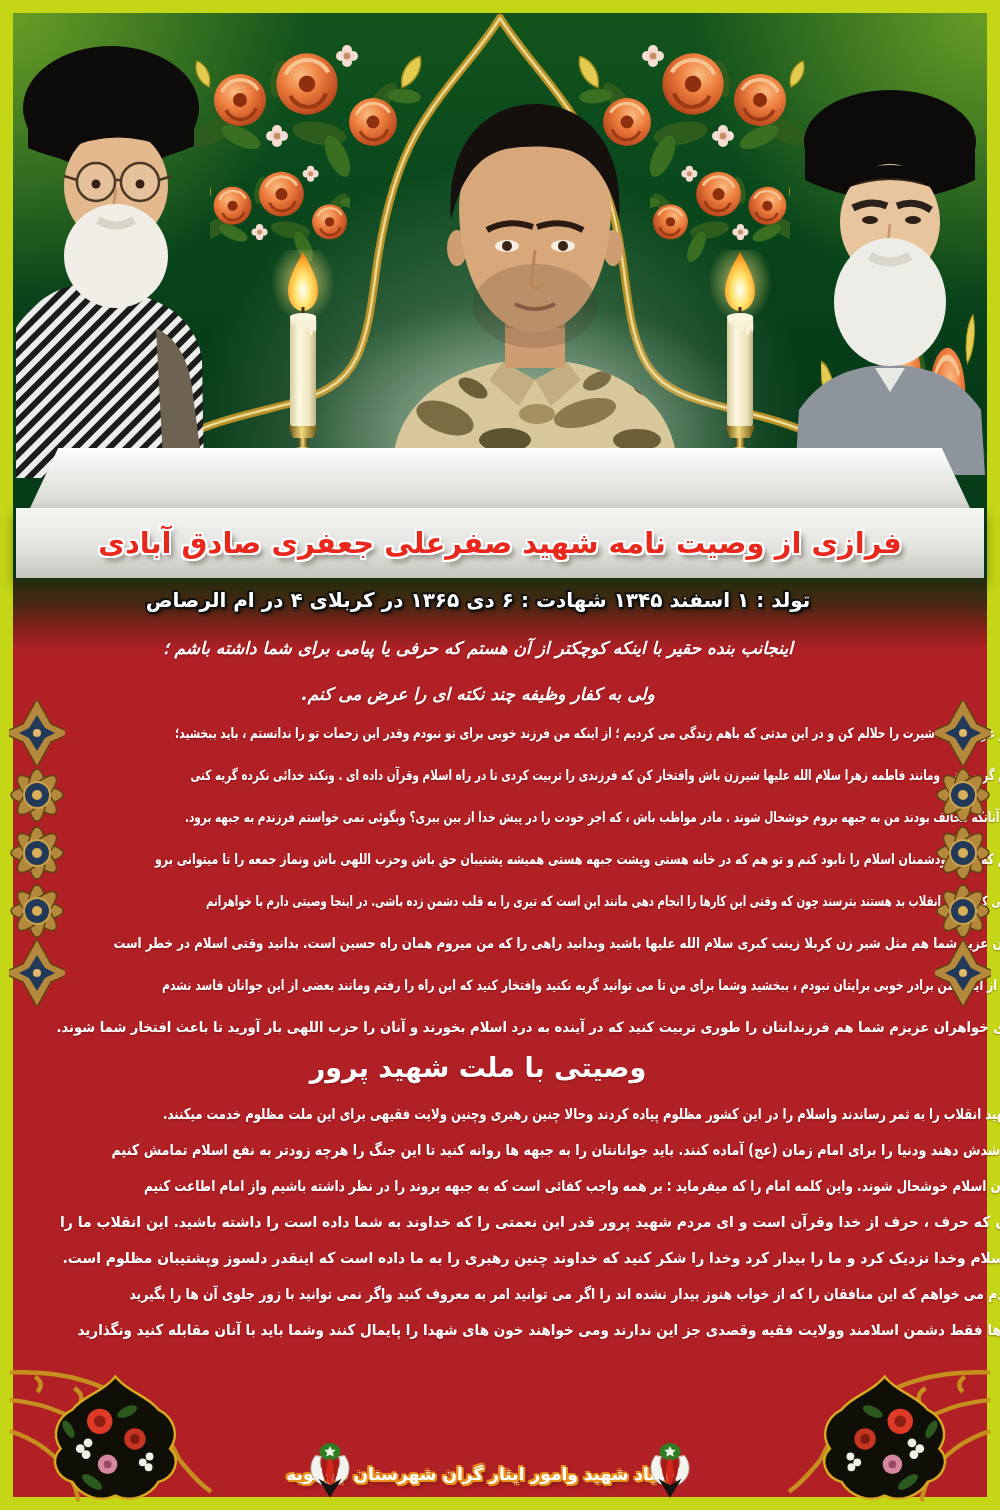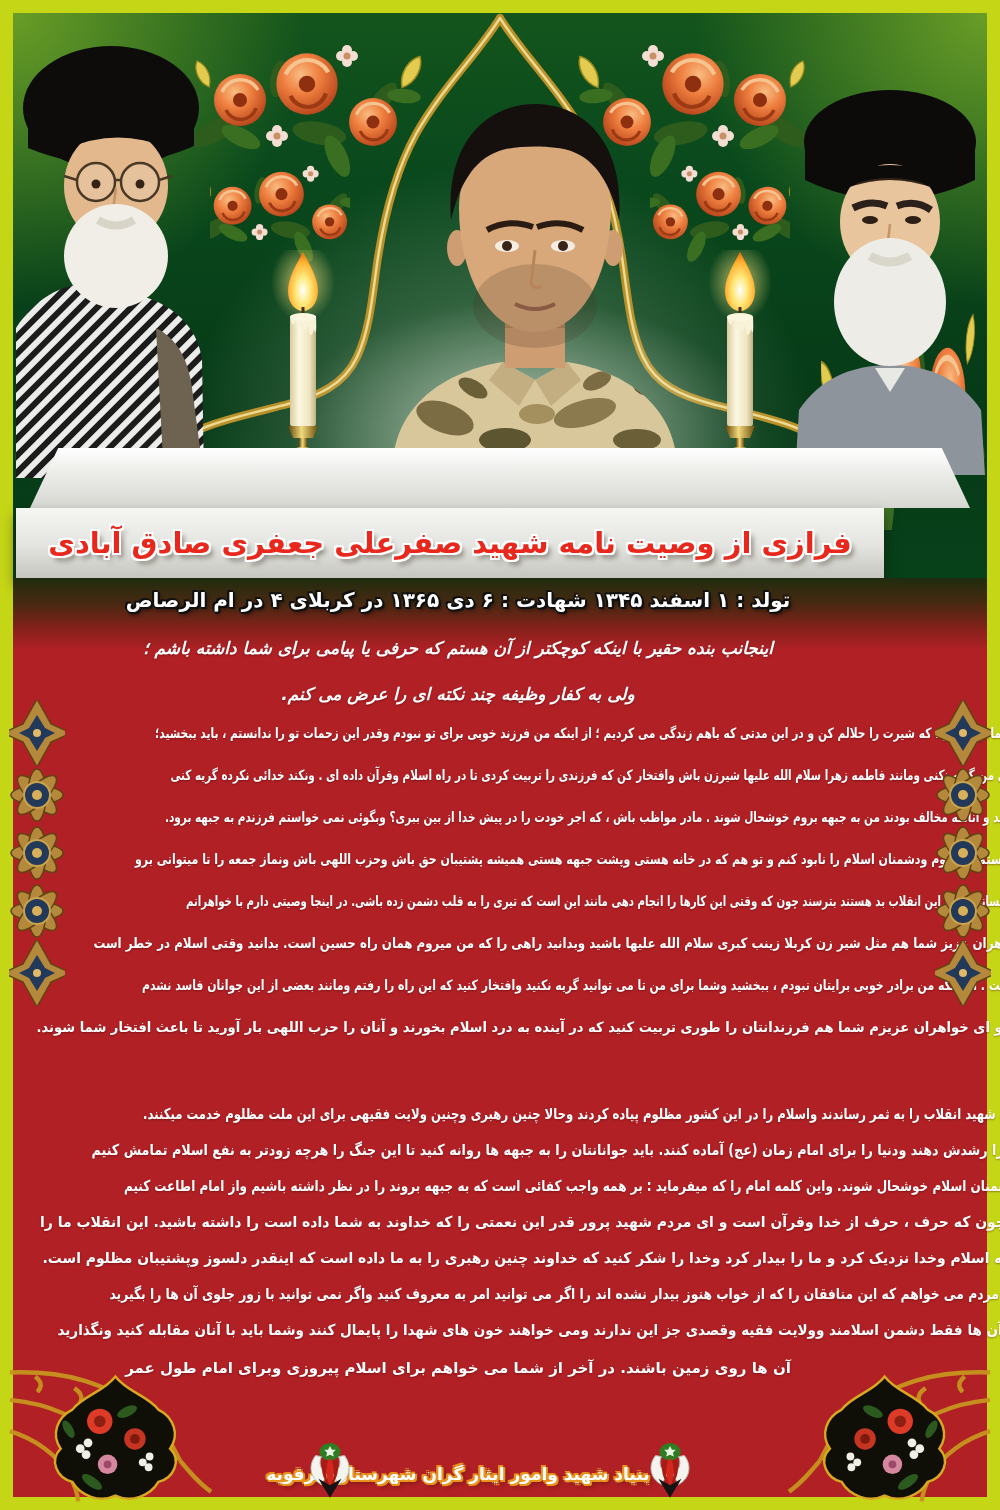--- a/index.html
+++ b/index.html
@@ -20,21 +20,21 @@
   .abs{position:absolute;}
   svg{display:block;}
   
   #pedestal-top{
     position:absolute; left:30px; top:448px; width:940px; height:60px;
     background:linear-gradient(180deg,#ffffff 0%,#ececе9 40%,#d7d7d2 100%);
     background:linear-gradient(180deg,#ffffff 0%,#ececE9 40%,#d7d7d2 100%);
     clip-path:polygon(3% 0,97% 0,100% 100%,0 100%);
   }
   #pedestal-front{
-    position:absolute; left:16px; top:508px; width:868px; height:70px;
+    position:absolute; left:16px; top:508px; width:968px; height:70px;
     background:linear-gradient(180deg,#f6f6f3 0%,#e3e3df 55%,#c6c6c0 100%);
     box-shadow:0 8px 12px rgba(25,18,5,.6);
     display:flex; align-items:center; justify-content:center;
   }
   #title-line{
     direction:rtl; color:#e8281c; font-weight:bold; font-size:29px; white-space:nowrap;
     text-shadow:
       2px 0 0 #fff,-2px 0 0 #fff,0 2px 0 #fff,0 -2px 0 #fff,
       2px 2px 0 #fff,-2px -2px 0 #fff,2px -2px 0 #fff,-2px 2px 0 #fff,
       4px 5px 5px rgba(40,30,10,.45);
@@ -42,21 +42,21 @@
   #transition-strip{
     position:absolute; left:13px; top:578px; width:974px; height:72px;
     background:linear-gradient(180deg,#202c0e 0%,#472912 35%,#85211a 70%,#b02025 100%);
   }
   
   #red-area{
     position:absolute; left:13px; top:650px; width:974px; height:847px;
     background:#b02025;
   }
   
-  .line-wrap{position:absolute; left:4px; width:908px; text-align:center; overflow:visible;}
+  .line-wrap{position:absolute; left:24px; width:908px; text-align:center; overflow:visible;}
   .fit{display:inline-block; white-space:nowrap; direction:rtl; color:#fff; font-weight:bold;
        text-shadow:0 1px 2px rgba(70,0,0,.4);}
   .dates .fit{
     font-size:20px;
     text-shadow:2px 0 0 #111,-2px 0 0 #111,0 2px 0 #111,0 -2px 0 #111,2px 2px 0 #111,-2px -2px 0 #111,2px 3px 4px rgba(0,0,0,.6);
   }
   .intro .fit{font-size:17px;font-style:italic;}
   .b1 .fit{font-size:14px;}
   .b2 .fit{font-size:15px;}
   .heading2 .fit{font-size:27px;}
@@ -347,29 +347,29 @@
 
   <div class="line-wrap b1" style="top:723px"><span class="fit" style="transform: scaleX(0.76183); transform-origin: center center;">در ابتدا چند کلمه ای با مادر عزیزم ، که شیرت را حلالم کن و در این مدتی که باهم زندگی می کردیم ؛ از اینکه من فرزند خوبی برای تو نبودم وقدر این زحمات تو را ندانستم ، باید ببخشید؛</span></div>
   <div class="line-wrap b1" style="top:765px"><span class="fit" style="transform: scaleX(0.743649); transform-origin: center center;">و اگر من شهید شدم ؛ برای من گریه نکنی ومانند فاطمه زهرا سلام الله علیها شیرزن باش وافتخار کن که فرزندی را تربیت کردی تا در راه اسلام وقرآن داده ای . ونکند خدائی نکرده گریه کنی</span></div>
   <div class="line-wrap b1" style="top:807px"><span class="fit" style="transform: scaleX(0.75); transform-origin: center center;">که منافقان خوشحال شوند و آنانکه مخالف بودند من به جبهه بروم خوشحال شوند . مادر مواظب باش ، که اجر خودت را در پیش خدا از بین ببری؟ وبگوئی نمی خواستم فرزندم به جبهه برود.</span></div>
   <div class="line-wrap b1" style="top:849px"><span class="fit" style="transform: scaleX(0.786645); transform-origin: center center;">من وظیفه خود دانستم که بروم ودشمنان اسلام را نابود کنم و تو هم که در خانه هستی وپشت جبهه هستی همیشه پشتیبان حق باش وحزب اللهی باش ونماز جمعه را تا میتوانی برو</span></div>
   <div class="line-wrap b1" style="top:891px"><span class="fit" style="transform: scaleX(0.726316); transform-origin: center center;">و امام رزمندگان را دعا کن تا کسانی که با این انقلاب بد هستند بترسند چون که وقتی این کارها را انجام دهی مانند این است که تیری را به قلب دشمن زده باشی. در اینجا وصیتی دارم با خواهرانم</span></div>
   <div class="line-wrap b1" style="top:933px"><span class="fit" style="transform: scaleX(0.843668); transform-origin: center center;">که ای خواهران عزیز شما هم مثل شیر زن کربلا زینب کبری سلام الله علیها باشید وبدانید راهی را که من میروم همان راه حسین است. بدانید وقتی اسلام در خطر است</span></div>
   <div class="line-wrap b1" style="top:975px"><span class="fit" style="transform: scaleX(0.777778); transform-origin: center center;">از همه چیز باید گذشت . از اینکه من برادر خوبی برایتان نبودم ، ببخشید وشما برای من تا می توانید گریه نکنید وافتخار کنید که این راه را رفتم ومانند بعضی از این جوانان فاسد نشدم</span></div>
   <div class="line-wrap b1" style="top:1017px"><span class="fit" style="transform: scaleX(0.936954); transform-origin: center center;">و ای خواهران عزیزم شما هم فرزندانتان را طوری تربیت کنید که در آینده به درد اسلام بخورند و آنان را حزب اللهی بار آورید تا باعث افتخار شما شوند.</span></div>
 
+  <div class="line-wrap heading2" style="top:1052px"><span class="fit">وصیتی با ملت شهید پرور</span></div>
 
   <div class="line-wrap b2" style="top:1104px"><span class="fit" style="transform: scaleX(0.776527); transform-origin: center center;">ملتی که با این همه شهید انقلاب را به ثمر رساندند واسلام را در این کشور مظلوم پیاده کردند وحالا چنین رهبری وچنین ولایت فقیهی برای این ملت مظلوم خدمت میکنند.</span></div>
   <div class="line-wrap b2" style="top:1140px"><span class="fit" style="transform: scaleX(0.846626); transform-origin: center center;">تا اسلام را رشدش دهند ودنیا را برای امام زمان (عج) آماده کنند. باید جوانانتان را به جبهه ها روانه کنید تا این جنگ را هرچه زودتر به نفع اسلام تمامش کنیم</span></div>
   <div class="line-wrap b2" style="top:1176px"><span class="fit" style="transform: scaleX(0.800995); transform-origin: center center;">ونگذاریم که دشمنان اسلام خوشحال شوند. واین کلمه امام را که میفرماید : بر همه واجب کفائی است که به جبهه بروند را در نظر داشته باشیم واز امام اطاعت کنیم</span></div>
   <div class="line-wrap b2" style="top:1212px"><span class="fit" style="transform: scaleX(0.930636); transform-origin: center center;">چون که حرف ، حرف از خدا وقرآن است و ای مردم شهید پرور قدر این نعمتی را که خداوند به شما داده است را داشته باشید. این انقلاب ما را</span></div>
   <div class="line-wrap b2" style="top:1248px"><span class="fit" style="transform: scaleX(0.926174); transform-origin: center center;">به اسلام وخدا نزدیک کرد و ما را بیدار کرد وخدا را شکر کنید که خداوند چنین رهبری را به ما داده است که اینقدر دلسوز وپشتیبان مظلوم است.</span></div>
   <div class="line-wrap b2" style="top:1284px"><span class="fit" style="transform: scaleX(0.820731); transform-origin: center center;">و از شما ای مردم می خواهم که این منافقان را که از خواب هنوز بیدار نشده اند را اگر می توانید امر به معروف کنید واگر نمی توانید با زور جلوی آن ها را بگیرید</span></div>
   <div class="line-wrap b2" style="top:1320px"><span class="fit" style="transform: scaleX(0.90028); transform-origin: center center;">که آن ها فقط دشمن اسلامند وولایت فقیه وقصدی جز این ندارند ومی خواهند خون های شهدا را پایمال کنند وشما باید با آنان مقابله کنید ونگذارید</span></div>
-  <div class="line-wrap b2" style="top:1358px"><span class="fit">آن ها روی زمین باشند. در آخر از شما می خواهم برای اسلام پیروزی وبرای امام طول عمر</span></div>
 
   <div class="line-wrap footer-org" style="top:1464px"><span class="fit">بنیاد شهید وامور ایثار گران شهرستان جرقویه</span></div>
 
   <svg class="abs" style="left:306px;top:1440px;width:48px;height:60px" viewBox="0 0 50 62">
       <use href="#bonyadLogo"></use>
     </svg>
   <svg class="abs" style="left:646px;top:1440px;width:48px;height:60px" viewBox="0 0 50 62">
       <use href="#bonyadLogo"></use>
     </svg>
 

